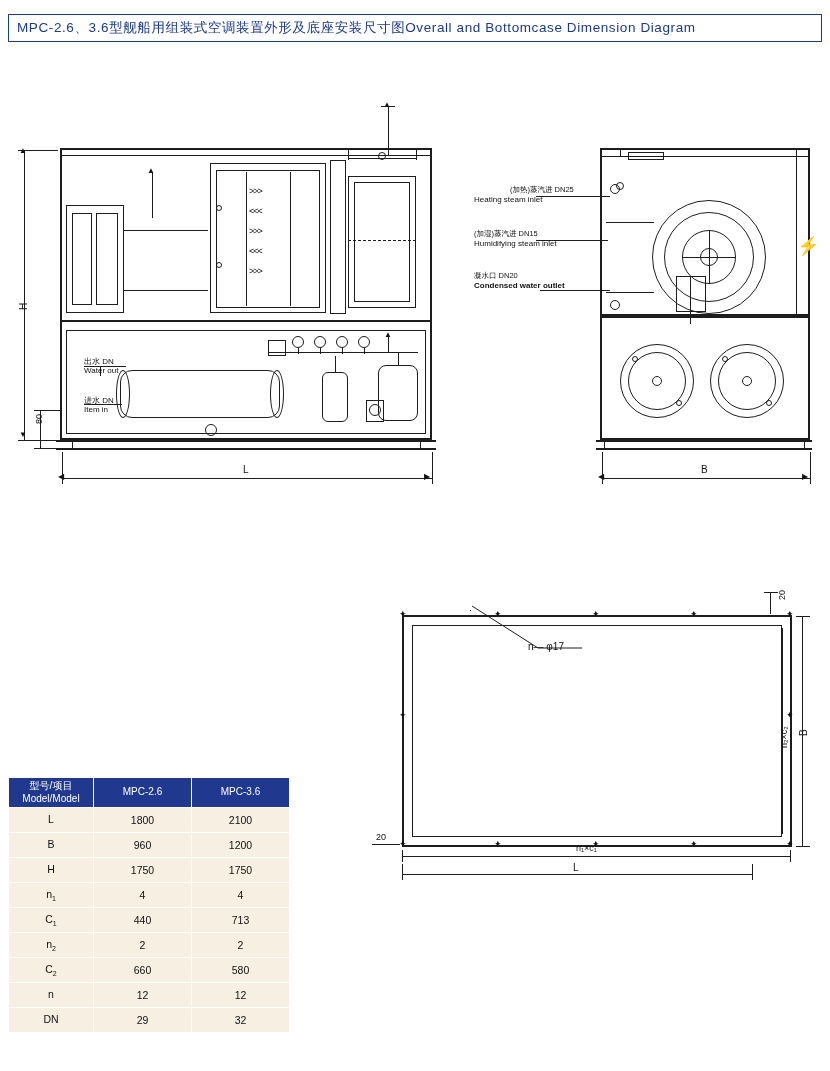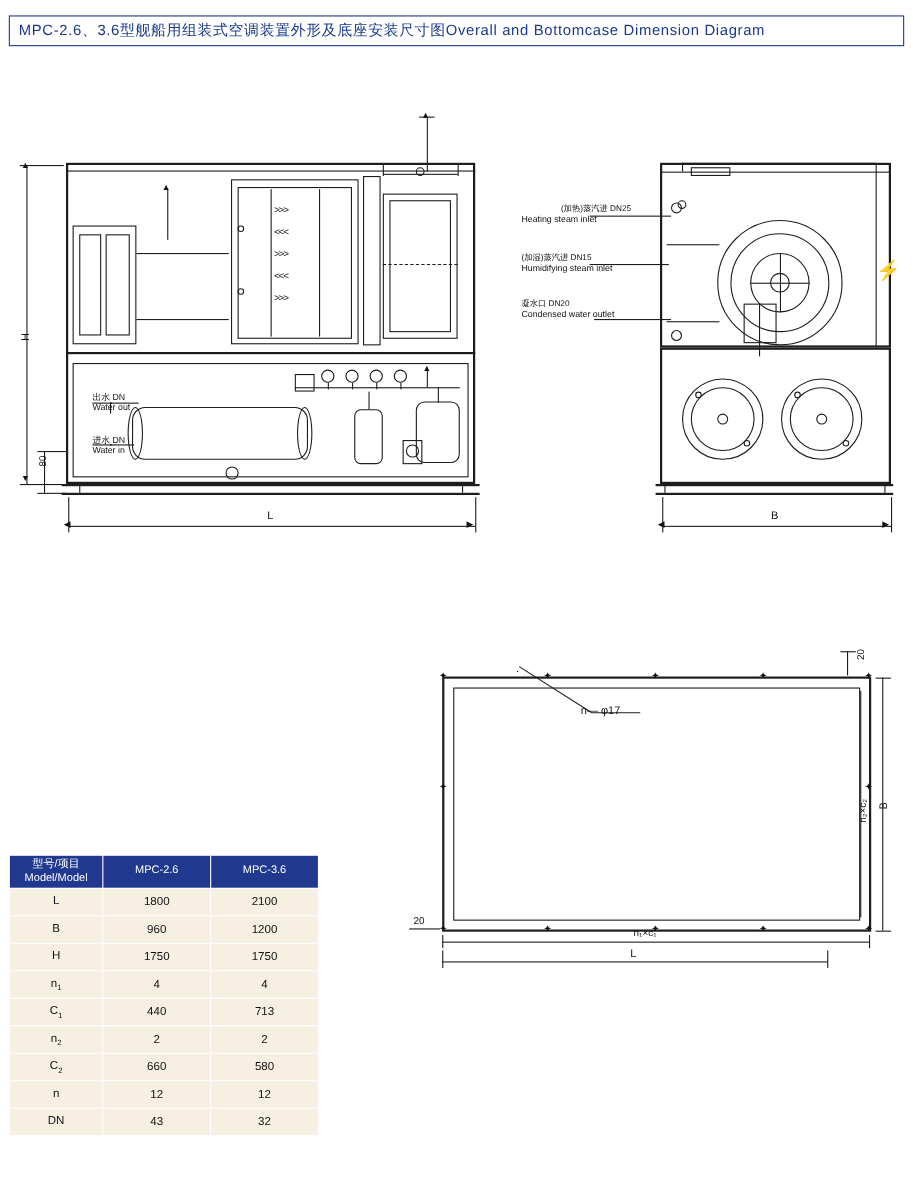--- a/index.html
+++ b/index.html
@@ -163,21 +163,21 @@
   <div class="lab" style="left:424px; top:472px;">▶</div>
   <div class="v" style="left:62px; top:452px; height:32px;"></div>
   <div class="v" style="left:432px; top:452px; height:32px;"></div>
   <div class="dim" style="left:243px; top:464px;">L</div>
 
   <div class="h" style="left:84px; top:366px; width:18px;"></div>
   <div class="lab" style="left:84px; top:357px;">出水 DN</div>
   <div class="lab" style="left:84px; top:366px;">Water out</div>
   <div class="h" style="left:84px; top:404px; width:18px;"></div>
   <div class="lab" style="left:84px; top:396px;">进水 DN</div>
-  <div class="lab" style="left:84px; top:405px;">Water in</div>
+  <div class="lab" style="left:84px; top:405px;">Item in</div>
 </div>
 
 <div>
 
   <div class="box2" style="left:600px; top:148px; width:210px; height:168px;"></div>
   <div class="h" style="left:600px; top:156px; width:210px;"></div>
   <div class="box2" style="left:600px; top:316px; width:210px; height:124px;"></div>
 
   <div class="h" style="left:620px; top:148px; width:176px;"></div>
   <div class="v" style="left:796px; top:148px; height:168px;"></div>
@@ -229,21 +229,21 @@
   <div class="h" style="left:536px; top:196px; width:74px;"></div>
   <div class="lab cn" style="left:474px; top:186px;padding-left:36px;">(加热)蒸汽进 DN25</div>
   <div class="lab" style="left:474px; top:195px;">Heating steam inlet</div>
 
   <div class="h" style="left:536px; top:240px; width:72px;"></div>
   <div class="lab cn" style="left:474px; top:230px;">(加湿)蒸汽进 DN15</div>
   <div class="lab" style="left:474px; top:239px;">Humidifying steam inlet</div>
 
   <div class="h" style="left:540px; top:290px; width:70px;"></div>
   <div class="lab cn" style="left:474px; top:272px;">凝水口 DN20</div>
-  <div class="lab" style="left:474px; top:281px;">Condensed water outlet</div>
+  <div class="lab" style="left:474px; top:281px;font-weight:bold;">Condensed water outlet</div>
 </div>
 
 <div>
 
   <div class="box2" style="left:402px; top:615px; width:390px; height:232px;"></div>
   <div class="box" style="left:412px; top:625px; width:370px; height:212px;"></div>
 
   <div class="lab" style="left:399px; top:609px; font-size:9px;">✦</div>
   <div class="lab" style="left:494px; top:609px; font-size:9px;">✦</div>
   <div class="lab" style="left:592px; top:609px; font-size:9px;">✦</div>
@@ -339,17 +339,17 @@
       <td class="val">660</td>
       <td class="val">580</td>
     </tr>
     <tr>
       <td class="rowhead"><span>n</span><sub></sub></td>
       <td class="val">12</td>
       <td class="val">12</td>
     </tr>
     <tr>
       <td class="rowhead"><span>DN</span><sub></sub></td>
-      <td class="val">43</td>
+      <td class="val">29</td>
       <td class="val">32</td>
     </tr>
   </tbody>
 </table>
 
 </body></html>

